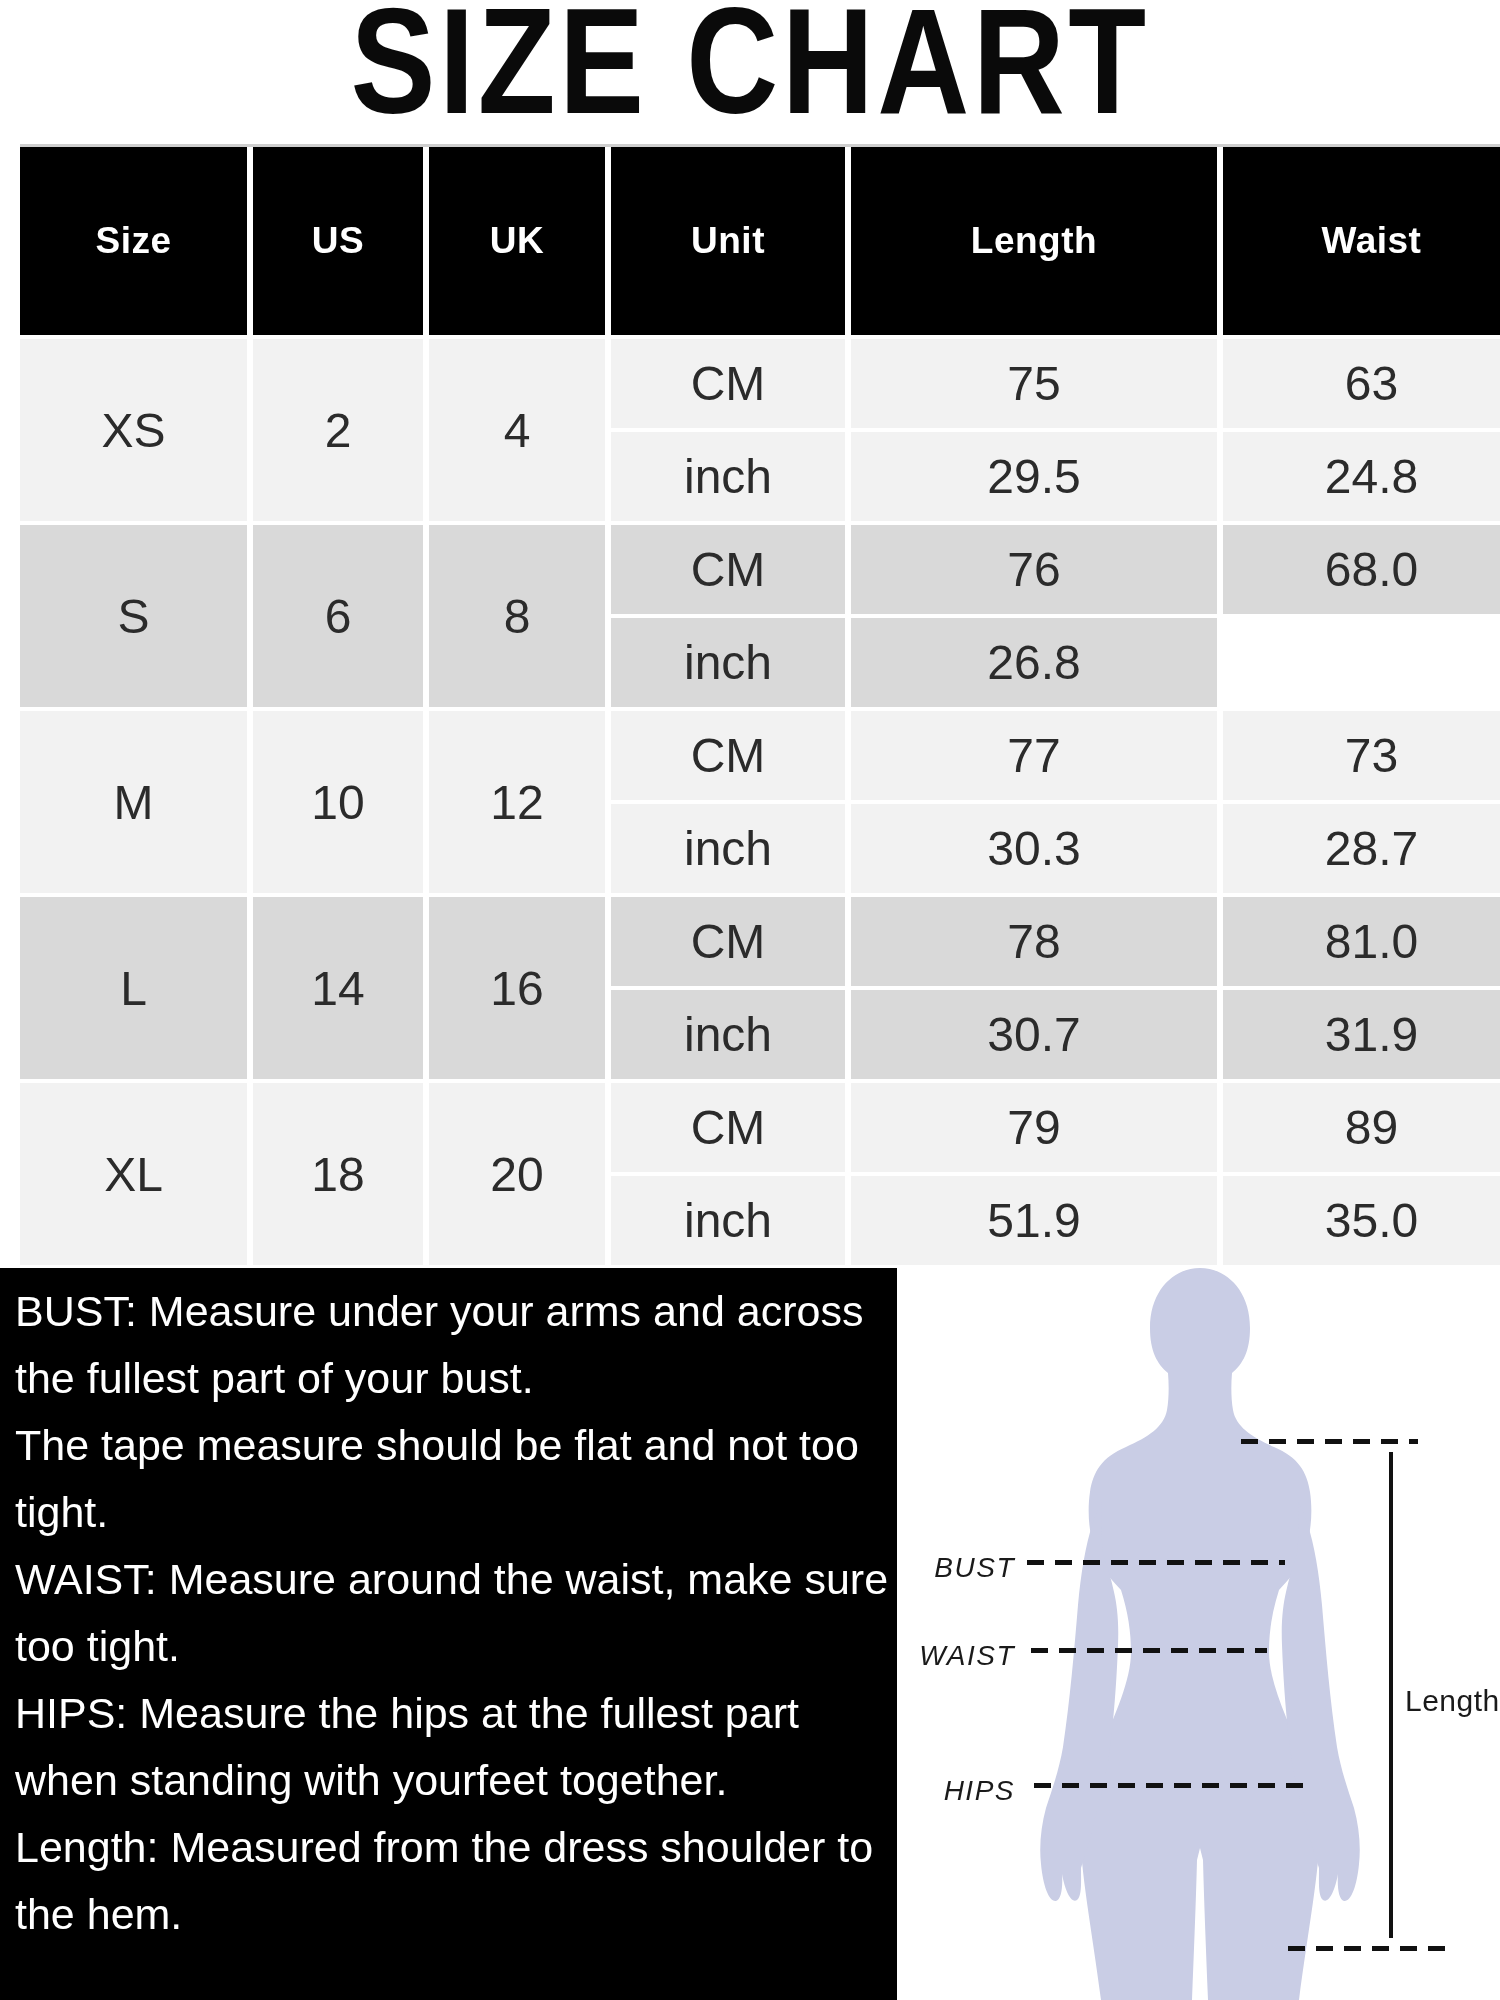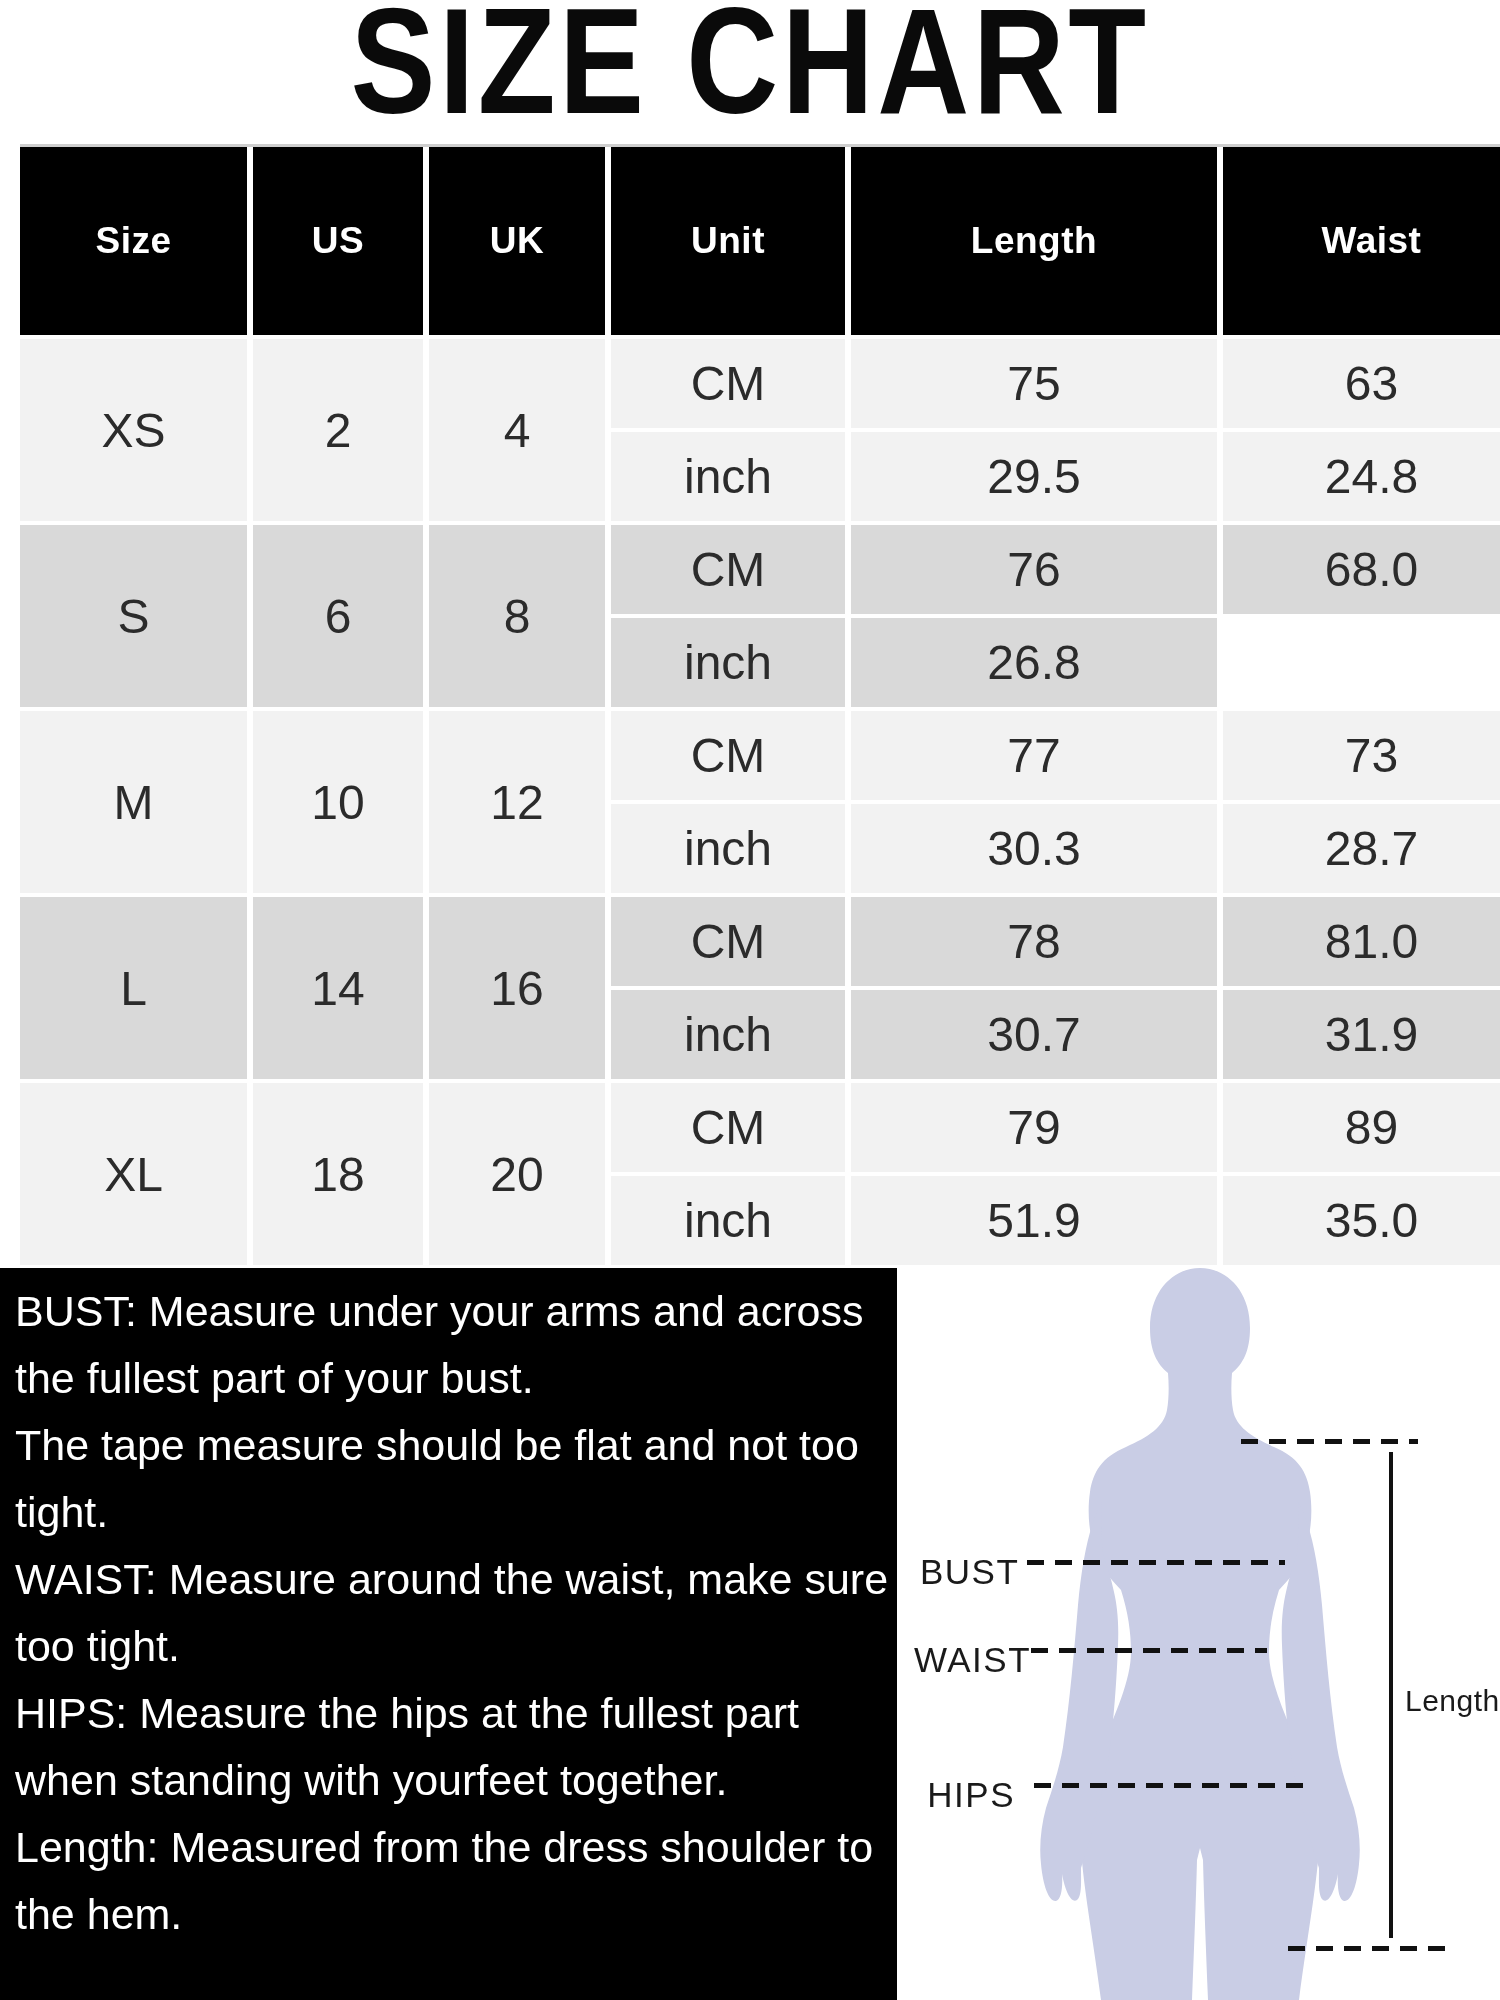--- a/index.html
+++ b/index.html
@@ -47,22 +47,22 @@
     position:absolute;height:5px;
     background-image:repeating-linear-gradient(90deg,#111 0,#111 17px,transparent 17px,transparent 28px);
   }
   #shoulder-dash{left:341px;top:179px;width:177px;}
   #bust-dash   {left:127px;top:300px;width:258px;}
   #waist-dash  {left:131px;top:388px;width:236px;}
   #hips-dash   {left:134px;top:523px;width:274px;}
   #hem-dash    {left:388px;top:686px;width:159px;}
   #length-line {position:absolute;left:489px;top:192px;width:4px;height:486px;background:#111;}
   .fig-label{
-    position:absolute;font-size:35px;color:#1a1a1a;letter-spacing:1.5px;
-    width:95px;text-align:right;left:20px;
+    position:absolute;font-size:28px;color:#1a1a1a;letter-spacing:1.5px;
+    width:95px;text-align:right;left:20px;font-style:italic;
   }
   #bust-label {top:292px;}
   #waist-label{top:380px;left:14px;width:101px;}
   #hips-label {top:515px;}
   #length-label{position:absolute;left:505px;top:424px;font-size:30px;color:#1a1a1a;letter-spacing:.5px;}
 </style>
 </head>
 <body>
 
 <div id="title">SIZE CHART</div>

